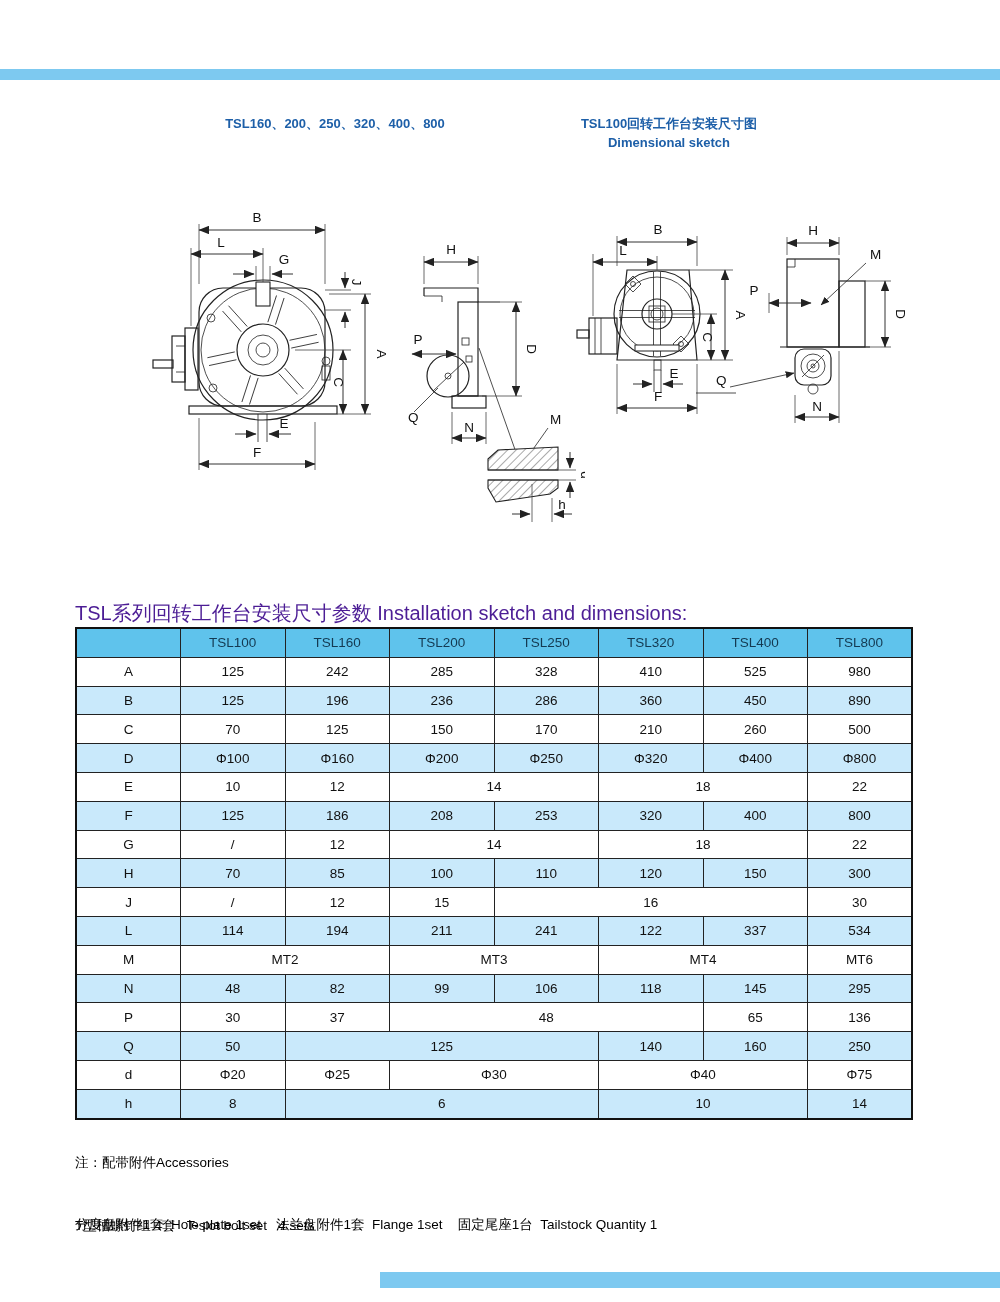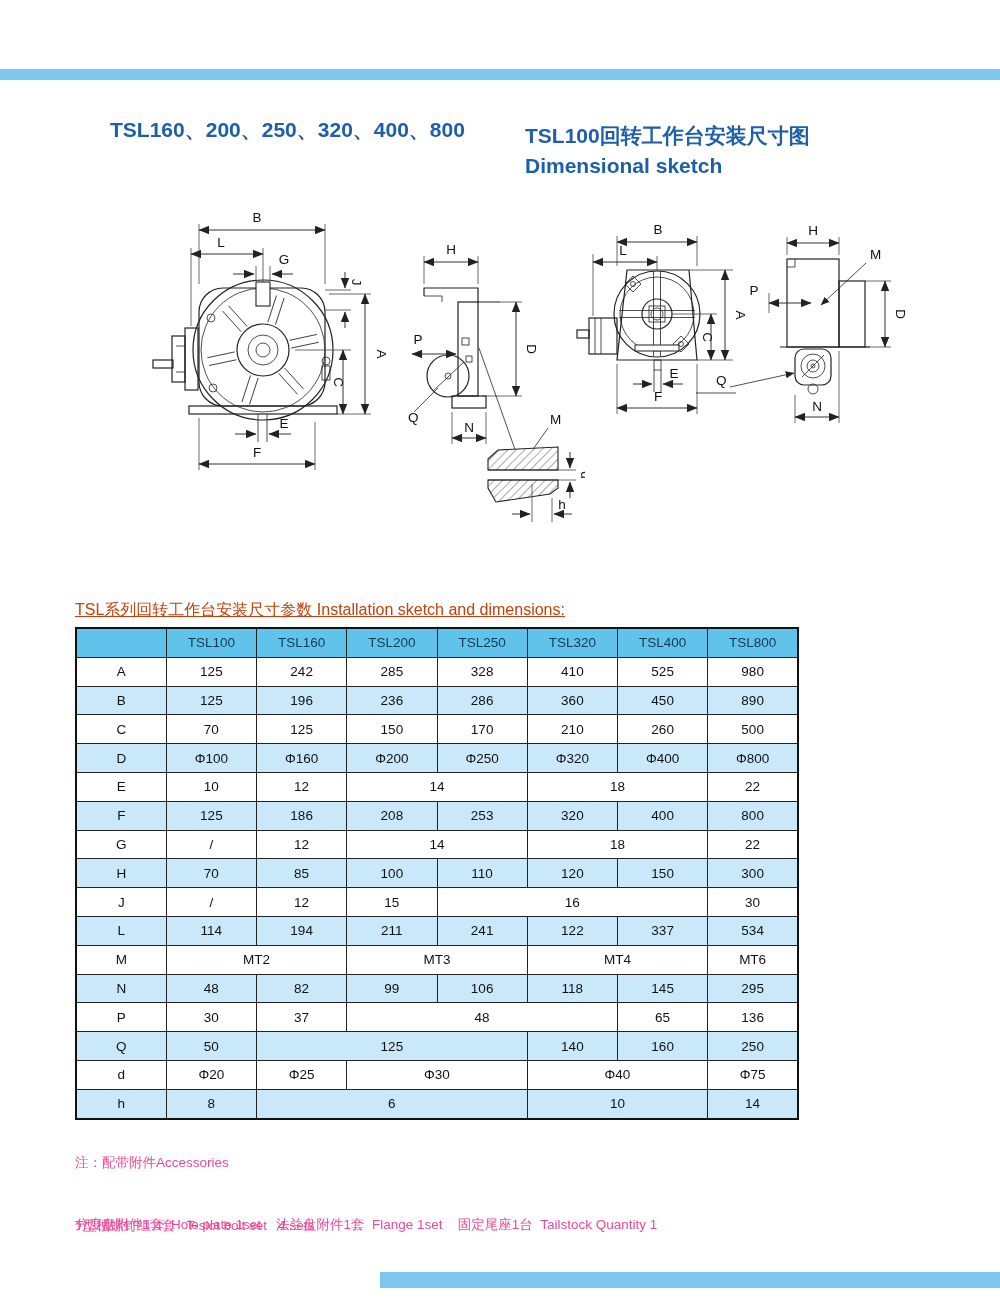--- a/index.html
+++ b/index.html
@@ -4,31 +4,31 @@
 <style>
   html,body{margin:0;padding:0;}
   body{
     width:1000px;height:1302px;position:relative;background:#ffffff;
     font-family:"Liberation Sans","DejaVu Sans",sans-serif;color:#111;
     overflow:hidden;
   }
   .abs{position:absolute;}
   #top-bar{left:0;top:69px;width:1000px;height:11px;background:#7dc9f0;}
   #bottom-bar{left:380px;top:1272px;width:620px;height:16px;background:#7dc9f0;}
-  .title{color:#1d5fa8;font-weight:bold;font-size:21px;text-align:left;line-height:1.45;}
+  .title{color:#1d5fa8;font-weight:bold;font-size:13px;text-align:center;line-height:1.45;}
   #title-left{left:110px;top:115px;width:450px;}
-  #title-right{left:525px;top:115px;width:330px;margin-top:6px;}
-  #table-caption{left:75px;top:600px;font-size:16px;color:#c2410c;text-decoration:underline;}
-  #dim-table{left:75px;top:627px;width:724px;border-collapse:collapse;table-layout:fixed;
+  #title-right{left:504px;top:115px;width:330px;}
+  #table-caption{left:75px;top:600px;font-size:20px;color:#4c1d95;}
+  #dim-table{left:75px;top:627px;width:838px;border-collapse:collapse;table-layout:fixed;
     font-size:13.5px;color:#111;border:2px solid #111;}
   #dim-table th,#dim-table td{border:1px solid #222;height:27.8px;text-align:center;
     font-weight:normal;padding:0;overflow:hidden;white-space:nowrap;}
   #dim-table thead th{background:#5fc3ec;color:#143a52;}
   #dim-table tr.alt th,#dim-table tr.alt td{background:#c9e9fb;}
-  .notes{left:75px;font-size:13.5px;line-height:21px;color:#ec4899;white-space:pre-wrap;}
+  .notes{left:75px;font-size:13.5px;line-height:21px;color:#000000;white-space:pre-wrap;}
   #notes-accessories{top:1110px;}
   #notes-optional{top:1172px;}
   
   svg .part{stroke:#222;stroke-width:1.2;fill:none;}
   svg .thin{stroke:#222;stroke-width:.8;fill:none;}
   svg .dim{stroke:#333;stroke-width:1;fill:none;}
   svg .ext{stroke:#444;stroke-width:.8;fill:none;}
   svg text{font-family:"Liberation Sans","DejaVu Sans",sans-serif;font-size:13.5px;fill:#111;}
 </style>
 </head>

